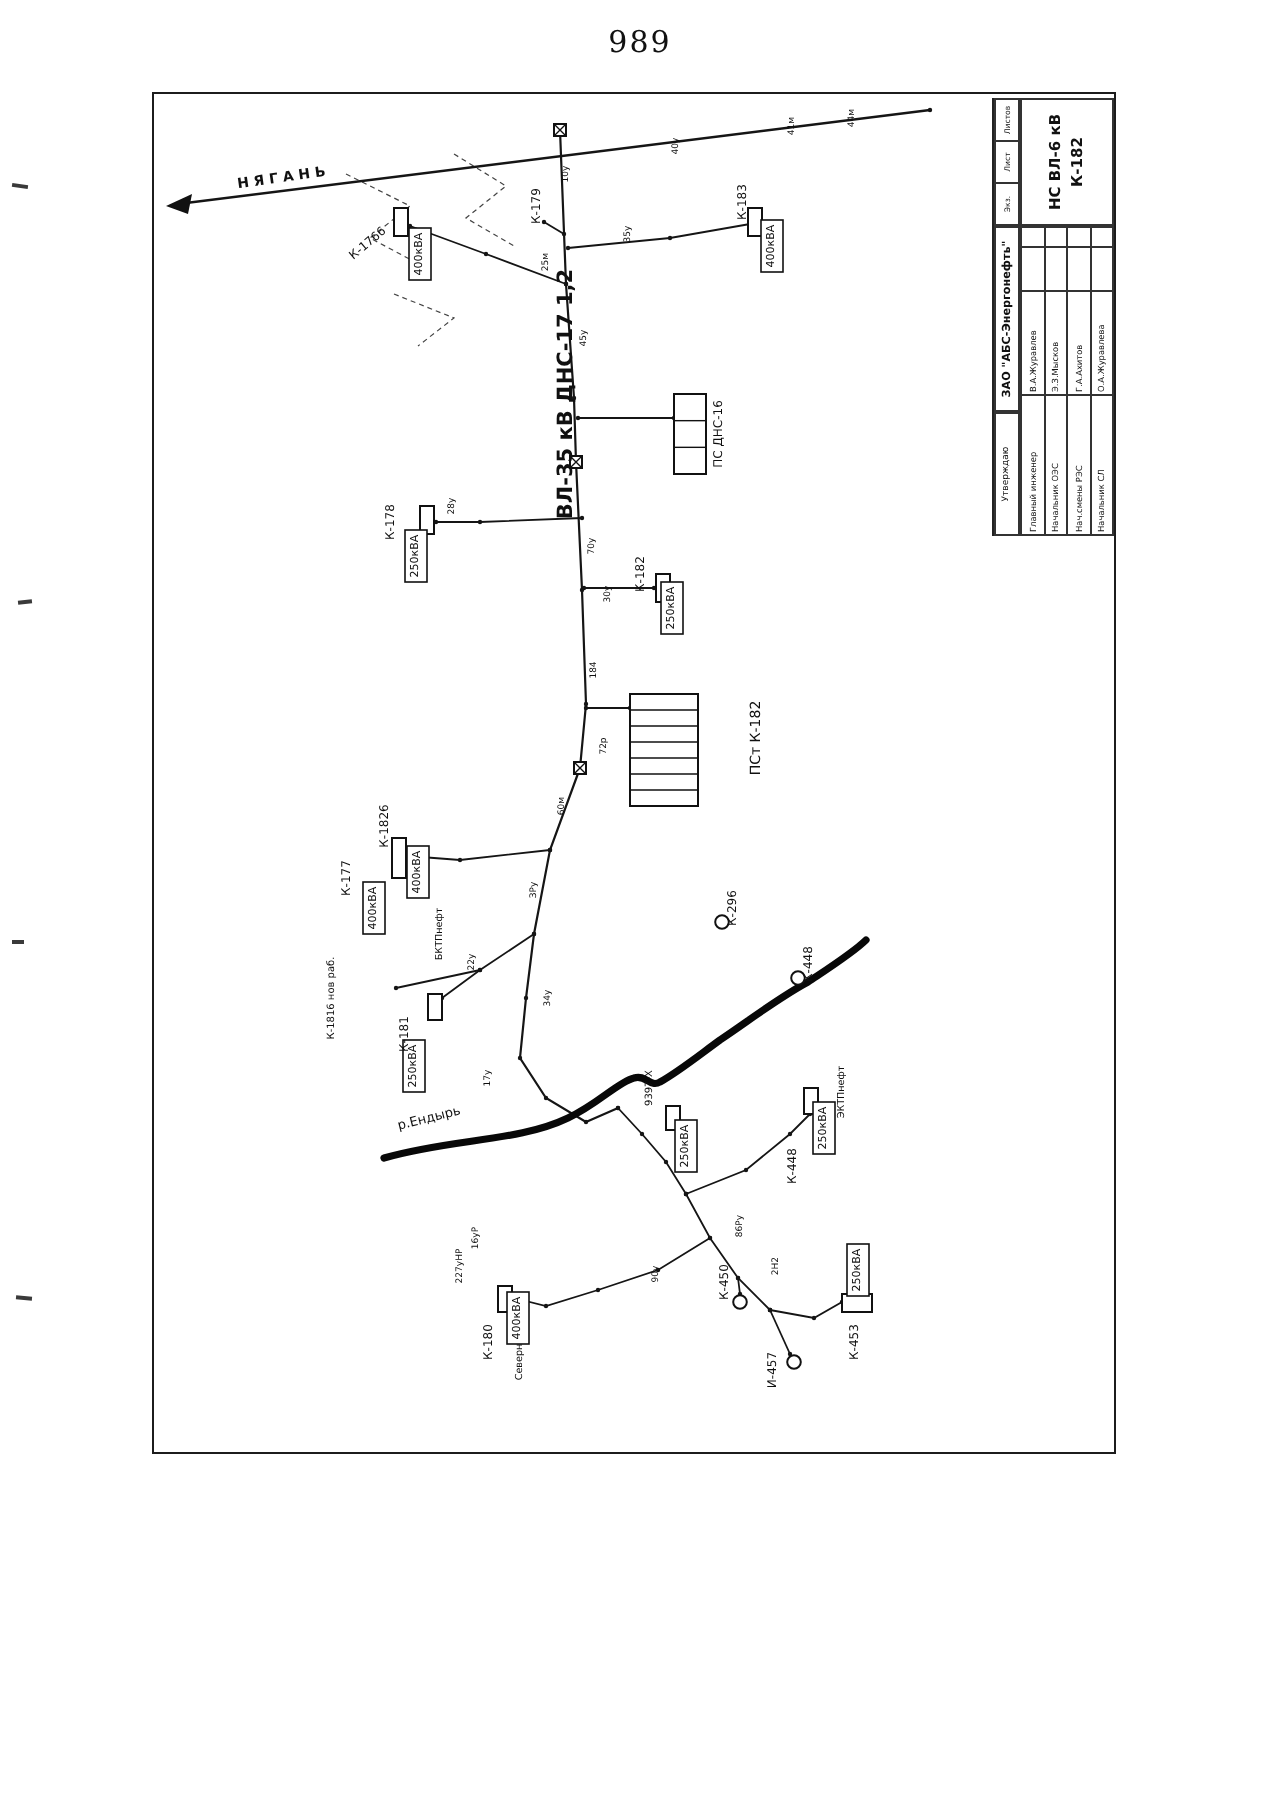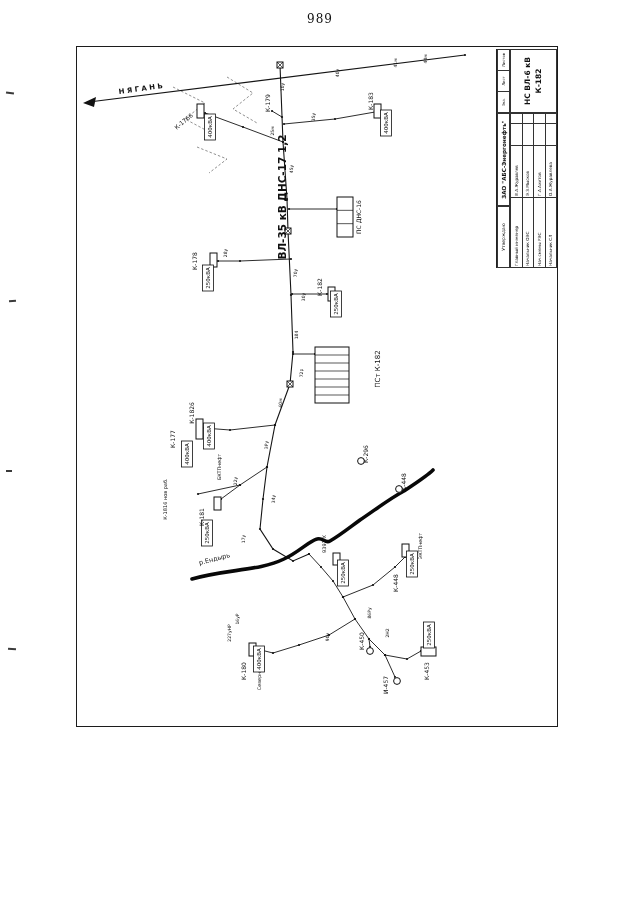--- a/index.html
+++ b/index.html
@@ -2,21 +2,21 @@
 <html><head>
 <meta charset="utf-8">
 <style>
   html,body{margin:0;padding:0;}
   body{
     width:640px;height:905px;position:relative;background:#ffffff;
     font-family:"DejaVu Sans", sans-serif;color:#111;overflow:hidden;
   }
   .pageno{
     position:absolute;top:12px;left:0;right:0;text-align:center;
-    font-family:"DejaVu Serif", serif;font-size:12px;letter-spacing:1px;color:#111;
+    font-family:"DejaVu Serif", serif;font-size:15px;letter-spacing:1px;color:#111;
   }
   .frame{
     position:absolute;left:76px;top:46px;width:482px;height:681px;
     border:1.6px solid #1c1c1c;background:#fff;box-sizing:border-box;
   }
   svg#net{position:absolute;left:0;top:0;}
   svg text{font-family:"DejaVu Sans", sans-serif;fill:#101010;}
   .mark{position:absolute;background:#3a3a3a;}
   
   .stamp{

